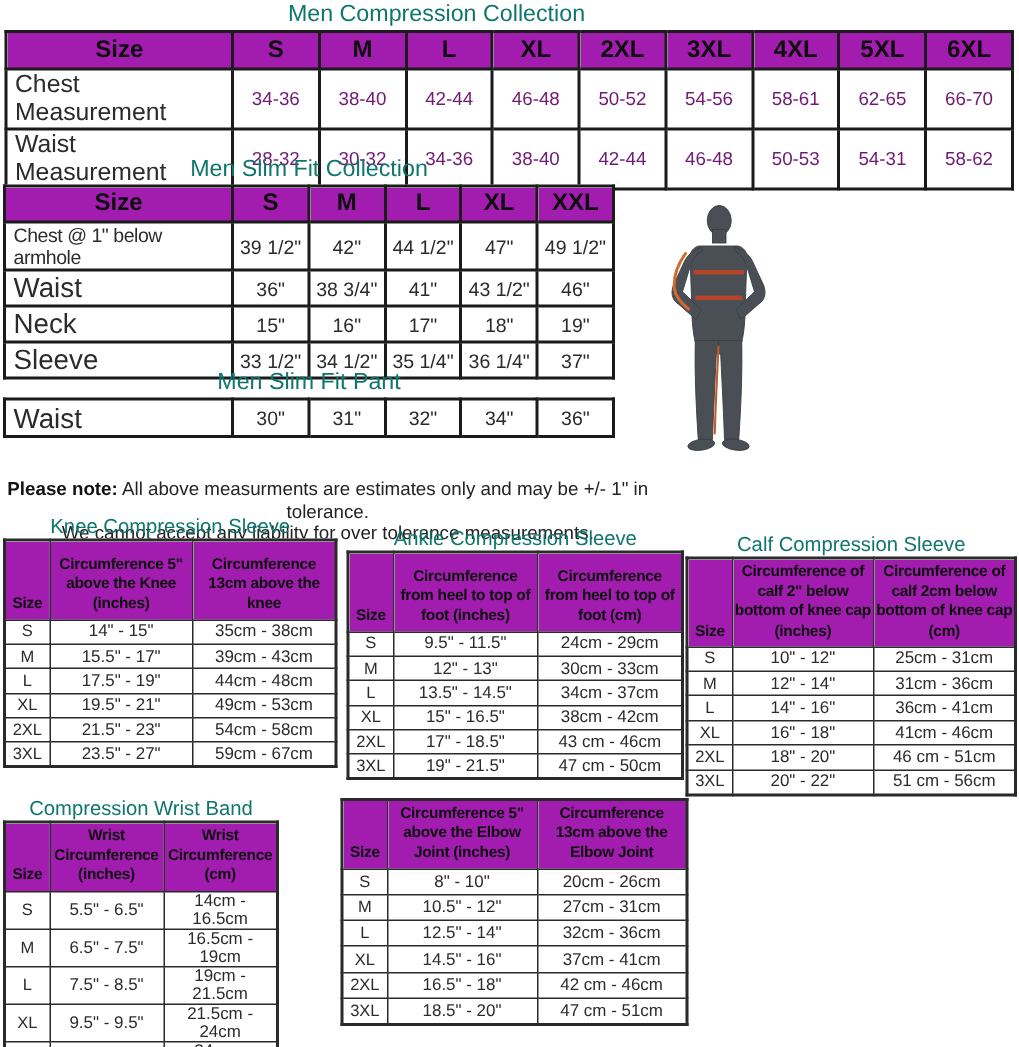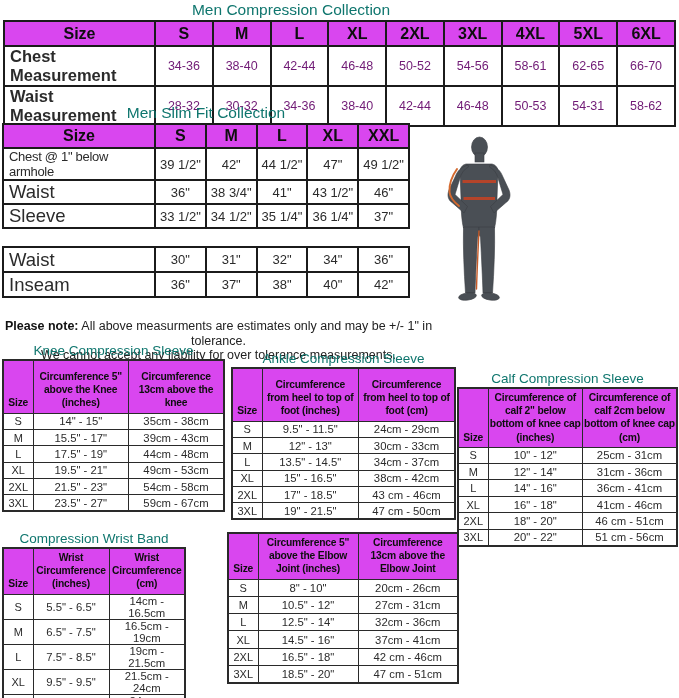--- a/index.html
+++ b/index.html
@@ -15,36 +15,36 @@
 
   #sec1{left:0;top:1px;width:679px}
   #sec1 .title{width:582px}
   #sec1 table{margin-left:3px;width:673px}
   #sec2{left:2px;top:104px;width:408px}
   #sec3{left:2px;top:246px;width:408px}
   #note{position:absolute;left:0;top:319px;width:437px;text-align:center;
         font-size:12.5px;line-height:14.5px;color:#222}
   #knee{left:2px;top:344px;width:223px}
   #ankle{left:231px;top:352px;width:225px}
-  #calf{left:457px;top:372px;width:221px}
+  #calf{left:457px;top:356px;width:221px}
   #wrist{left:2px;top:532px;width:184px}
   #elbow{left:227px;top:532px;width:232px}
   #fig{position:absolute;left:446px;top:136px;width:66px;height:172px}
 
   table{border-collapse:collapse;table-layout:fixed;width:100%;background:#fff}
   th,td{text-align:center;vertical-align:middle;padding:0;overflow:hidden}
-  thead th{background:#d946ef;font-weight:bold;color:#0e0e0e}
+  thead th{background:#a21caf;font-weight:bold;color:#0e0e0e}
 
   .t1{border:2px solid #1b1b1b}
   .t1 th,.t1 td{border:2px solid #1b1b1b}
   .t1 col.c0{width:151px}
   .t1 thead tr{height:25px}
   .t1 thead th{font-size:16px}
   .t1 tbody tr{height:21.5px}
-  .t1 tbody th{font-size:16.5px;font-weight:bold;text-align:left;padding-left:5px;color:#2b2b2b}
+  .t1 tbody th{font-size:16.5px;font-weight:normal;text-align:left;padding-left:5px;color:#2b2b2b}
   .t1 tbody td{font-size:12.5px;color:#701a75}
 
   .t2,.t3{border:2px solid #1b1b1b}
   .t2 th,.t2 td,.t3 th,.t3 td{border:2px solid #1b1b1b}
   .t2 col.c0,.t3 col.c0{width:152px}
   .t2 thead tr{height:24px}
   .t2 thead th{font-size:16px}
   .t2 tbody tr{height:21.5px}
   .t2 tbody tr.small{height:20px}
   .t2 tbody th{font-size:18.5px;font-weight:normal;text-align:left;padding-left:5px;color:#2b2b2b}
@@ -155,53 +155,54 @@
           </tr>
           <tr>
             <th scope="row">Waist</th>
             <td>36"</td>
             <td>38 3/4"</td>
             <td>41"</td>
             <td>43 1/2"</td>
             <td>46"</td>
           </tr>
           <tr>
+            <th scope="row">Neck</th>
+            <td>15"</td>
+            <td>16"</td>
+            <td>17"</td>
+            <td>18"</td>
+            <td>19"</td>
+          </tr>
+          <tr>
             <th scope="row">Sleeve</th>
             <td>33 1/2"</td>
             <td>34 1/2"</td>
             <td>35 1/4"</td>
             <td>36 1/4"</td>
             <td>37"</td>
           </tr>
         </tbody>
       </table>
   </section>
 
   <section class="sec" id="sec3">
+    <div class="title t-lg">Men Slim Fit  Pant</div>
     <table class="t3">
       <colgroup>
           <col class="c0">
           <col span="5">
         </colgroup>
     <tbody>
           <tr>
             <th scope="row">Waist</th>
             <td>30"</td>
             <td>31"</td>
             <td>32"</td>
             <td>34"</td>
             <td>36"</td>
-          </tr>
-          <tr>
-            <th scope="row">Inseam</th>
-            <td>36"</td>
-            <td>37"</td>
-            <td>38"</td>
-            <td>40"</td>
-            <td>42"</td>
           </tr>
         </tbody>
       </table>
   </section>
 
   <div id="note">
     <div class="note-line"><b>Please note:</b> <span>All above measurments are estimates only and may be +/- 1" in tolerance.</span></div>
     <div class="note-line">We cannot accept any liability for over tolerance measurements.</div>
   </div>
 

